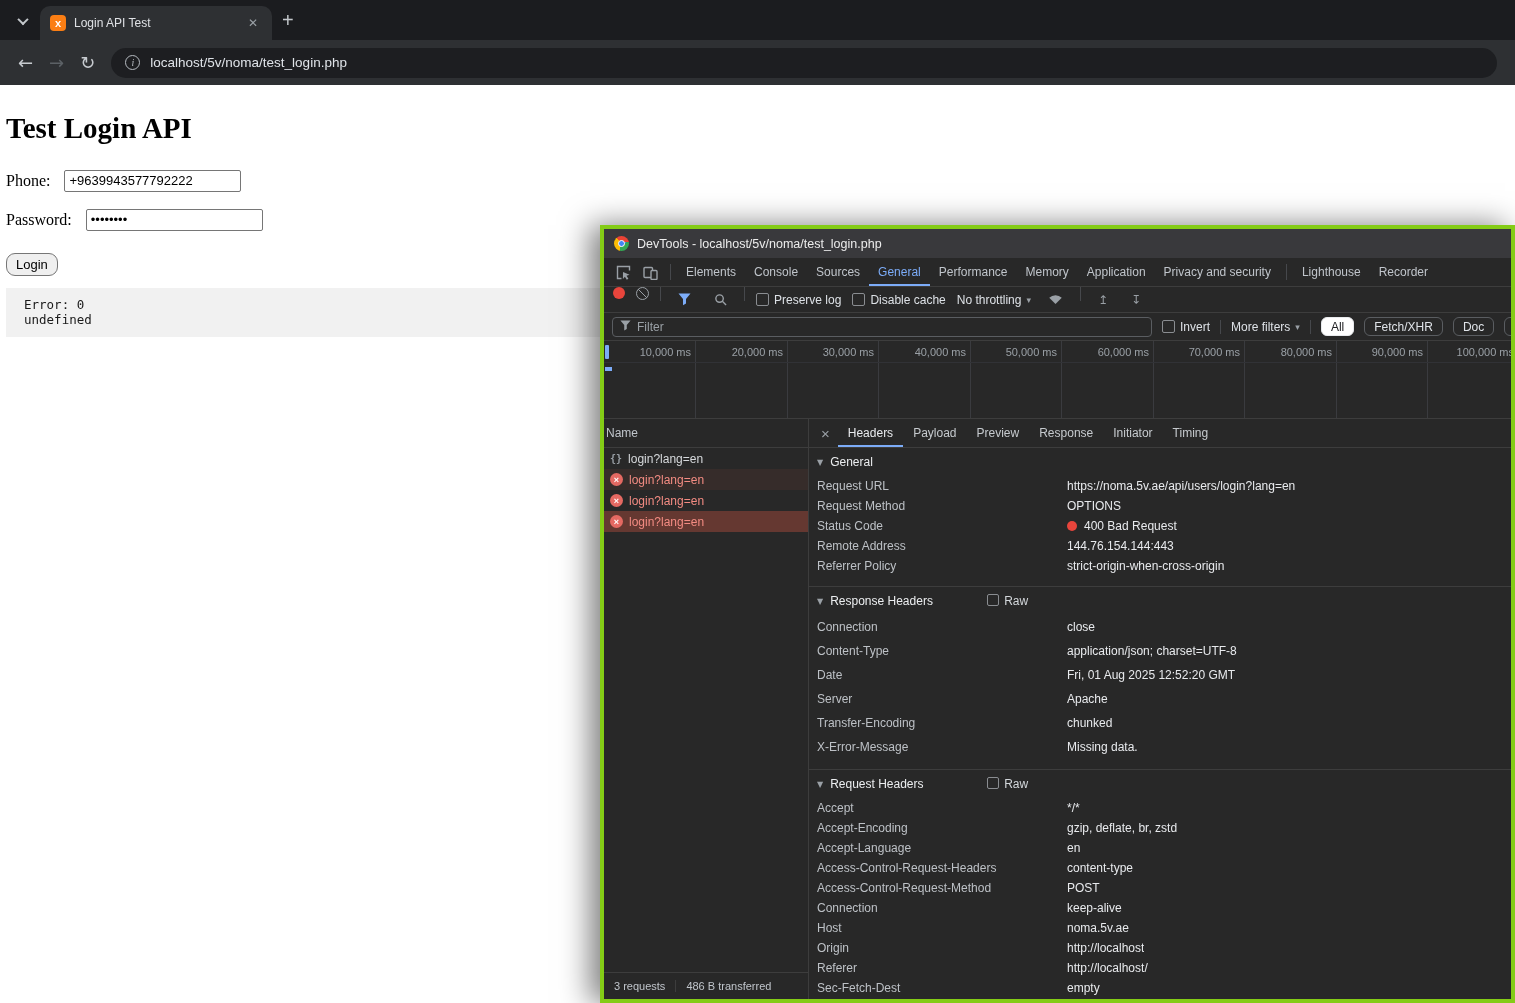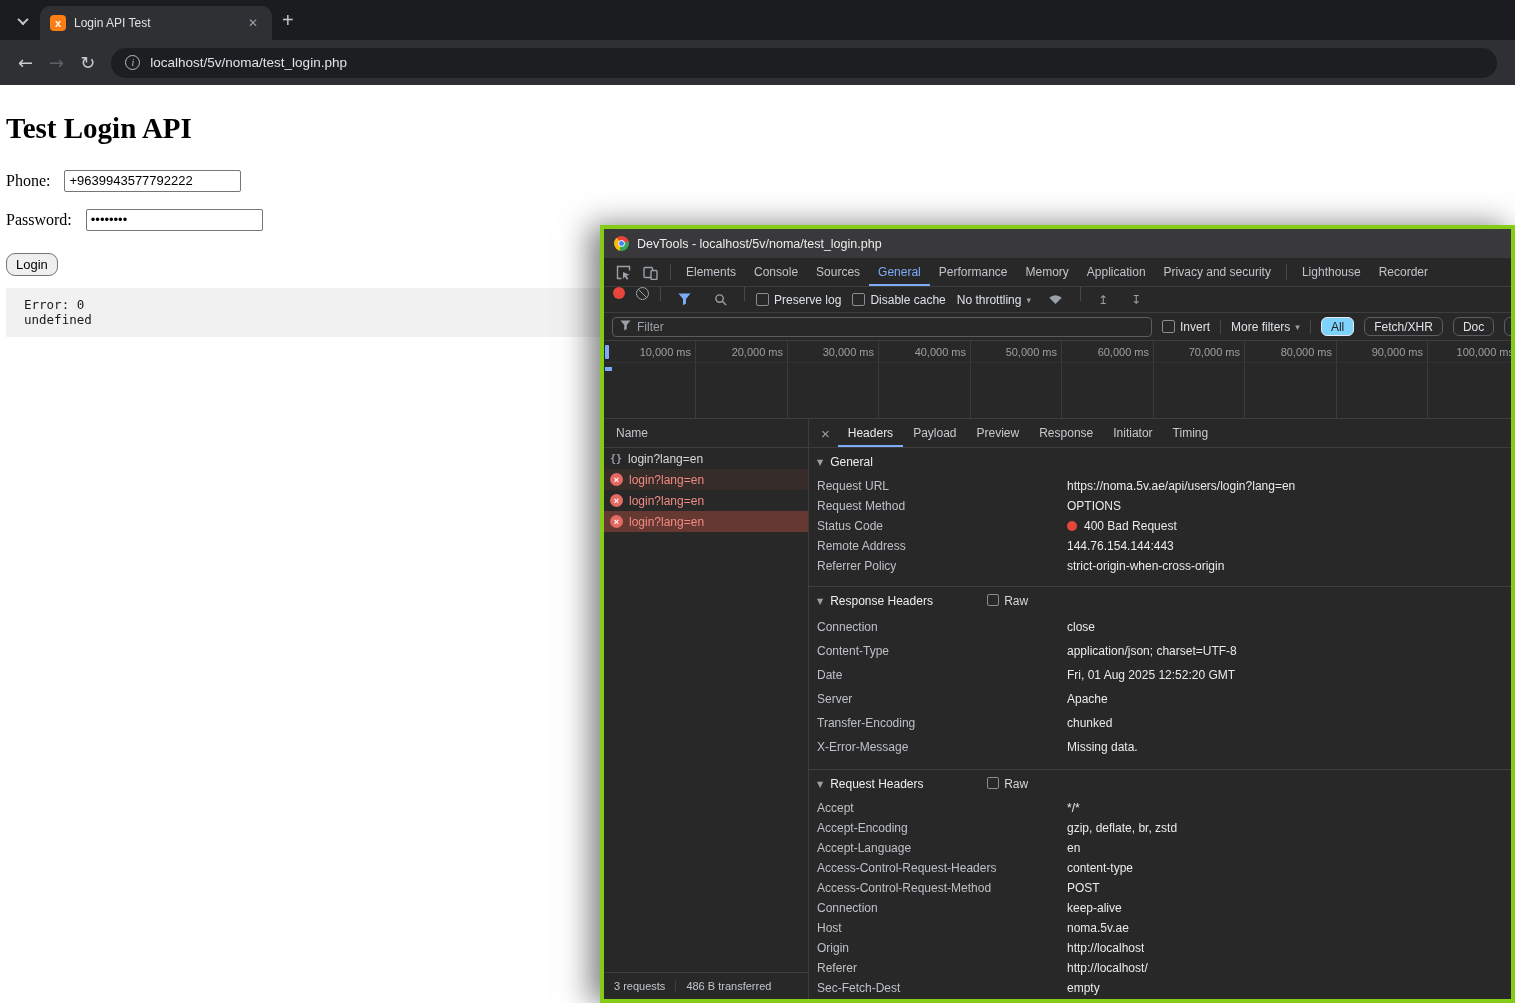--- a/index.html
+++ b/index.html
@@ -53,32 +53,32 @@
   .cb.small{width:12px;height:12px}
   .dropdown{display:flex;align-items:center;gap:5px;color:#dde1e6;white-space:nowrap}
   .uni{font-family:"DejaVu Sans",sans-serif}
   .caret{color:#9aa0a6;font-size:9px}
 
   .filter-bar{height:28px;display:flex;align-items:center;gap:10px;padding:0 8px;border-bottom:1px solid #3d3d3d;flex:none;overflow:hidden}
   .filter-box{width:540px;height:20px;border:1px solid #5a5d61;border-radius:4px;display:flex;align-items:center;gap:6px;padding:0 7px;flex:none}
   .filter-input{flex:1;background:transparent;border:none;outline:none;color:#e8eaed;font-size:12px}
   .filter-input::placeholder{color:#9aa0a6}
   .chip{height:19px;padding:0 9px;border:1px solid #5a5d61;border-radius:6px;display:flex;align-items:center;color:#dfe3e8;white-space:nowrap;flex:none}
-  .chip.active{background:#7dd3fc;border-color:#e8eaed;color:#202124}
+  .chip.active{background:#ffffff;border-color:#e8eaed;color:#202124}
 
   .timeline{height:78px;border-bottom:1px solid #3d3d3d;position:relative;overflow:hidden;flex:none}
   .timeline::after{content:"";position:absolute;left:0;right:0;top:21px;height:1px;background:#313236}
   .tl-grid{position:absolute;top:0;bottom:0;width:1px;background:#3a3b3f}
   .tl-label{position:absolute;top:5px;font-size:11px;color:#9aa0a6;transform:translateX(-100%);padding-right:4px;white-space:nowrap}
   .tl-mark1{position:absolute;left:1px;top:4px;width:4px;height:14px;background:#7cacf8;border-radius:1px}
   .tl-mark2{position:absolute;left:1px;top:26px;width:7px;height:4px;background:#7cacf8}
 
   .net-main{flex:1;display:flex;min-height:0}
   .req-panel{width:205px;flex:none;border-right:1px solid #3d3d3d;display:flex;flex-direction:column;min-height:0}
-  .req-header{height:29px;line-height:29px;padding:0 12px;color:#c0c5cb;border-bottom:1px solid #3d3d3d;flex:none}
+  .req-header{height:29px;line-height:29px;padding:0 2px;color:#c0c5cb;border-bottom:1px solid #3d3d3d;flex:none}
   .req-list{flex:1;overflow:hidden}
   .req-row{height:21px;display:flex;align-items:center;gap:6px;padding:0 6px;color:#d6d9dc;white-space:nowrap}
   .req-row.stripe{background:#362c2a}
   .req-row.error .req-name{color:#f28b82}
   .req-row.selected{background:#653831}
   .doc-icon{color:#9aa0a6;font-size:10px;font-weight:bold;font-family:"DejaVu Sans Mono",monospace;flex:none}
   .err-icon{width:13px;height:13px;border-radius:50%;background:#e46962;color:#fff;font-size:9px;font-weight:bold;display:flex;align-items:center;justify-content:center;flex:none}
   .req-status{height:27px;border-top:1px solid #3d3d3d;display:flex;align-items:center;color:#c0c5cb;font-size:11px;flex:none}
   .req-status span{padding:0 10px}
   .req-status span:first-child{border-right:1px solid #3d3d3d}

